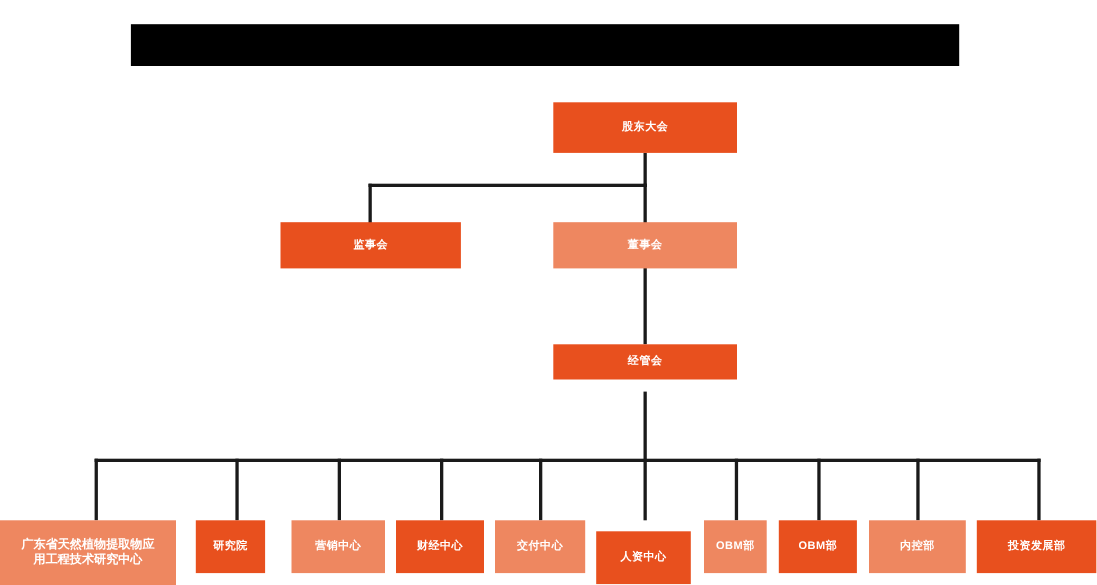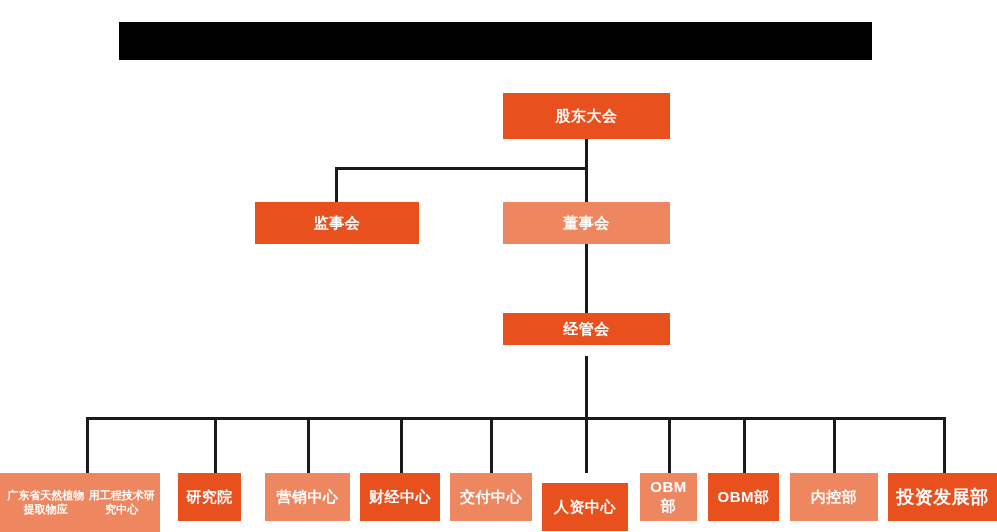--- a/index.html
+++ b/index.html
@@ -47,22 +47,22 @@
     text-align: center;
     color: #ffffff;
     font-weight: bold;
     line-height: 1.25;
     letter-spacing: 0.5px;
     padding: 2px 4px;
   }
   .deep   { background: #e8501e; }
   .light  { background: #ee8760; }
 
-  .node.t15 { font-size: 15px; }
-  .node.t14 { font-size: 18px; }
+  .node.t15 { font-size: 10px; }
+  .node.t14 { font-size: 10px; }
   .node.t11 { font-size: 11px; letter-spacing: 0px; }
 </style>
 </head>
 <body>
 
 <div id="canvas">
 
   <div class="banner"></div>
 
   <div class="line vline" style="left:585px; top:139px; height:31px;"></div>
@@ -88,21 +88,21 @@
   <div class="line vline" style="left:943px; top:417px; height:56px;"></div>
 
   <div class="node deep t15" style="left:503px; top:93px; width:167px; height:46px;">股东大会</div>
 
   <div class="node deep t15" style="left:255px; top:202px; width:164px; height:42px;">监事会</div>
 
   <div class="node light t15" style="left:503px; top:202px; width:167px; height:42px;">董事会</div>
 
   <div class="node deep t15" style="left:503px; top:313px; width:167px; height:32px;">经管会</div>
 
-  <div class="node light t11" style="left:0px; top:473px; width:160px; height:59px; flex-direction:row;">
+  <div class="node light t11" style="left:0px; top:473px; width:160px; height:59px; flex-direction:column;">
     <span>广东省天然植物提取物应</span>
     <span>用工程技术研究中心</span>
   </div>
 
   <div class="node deep t15" style="left:178px; top:473px; width:63px; height:48px;">研究院</div>
 
   <div class="node light t15" style="left:265px; top:473px; width:85px; height:48px;">营销中心</div>
 
   <div class="node deep t15" style="left:360px; top:473px; width:80px; height:48px;">财经中心</div>
 

